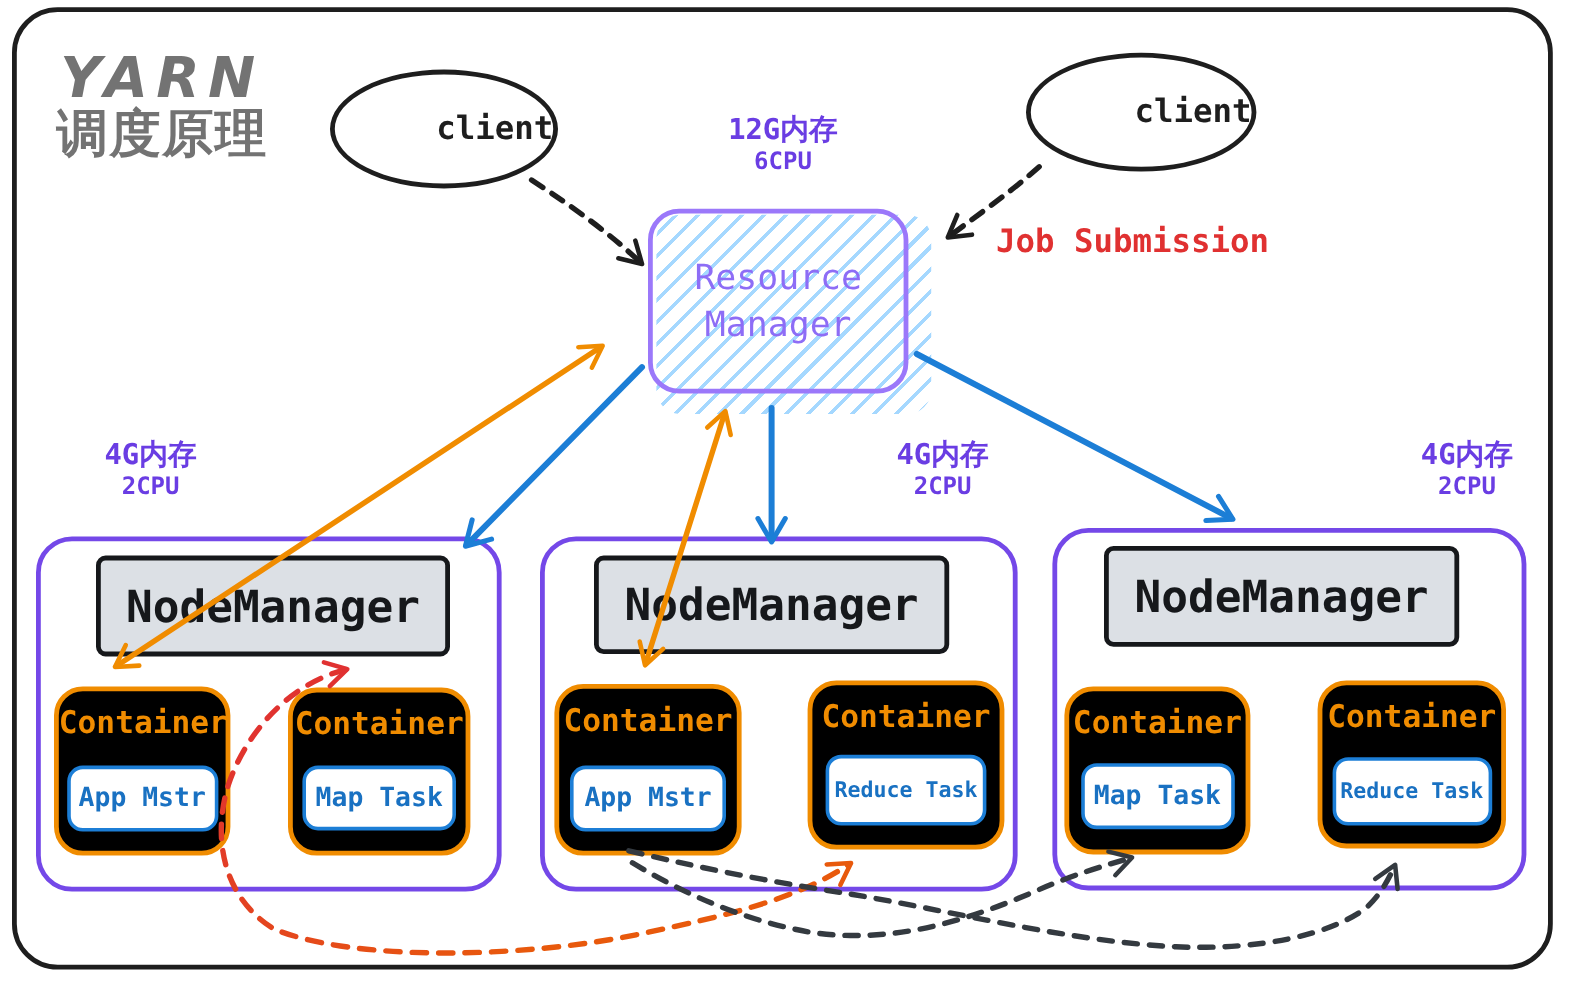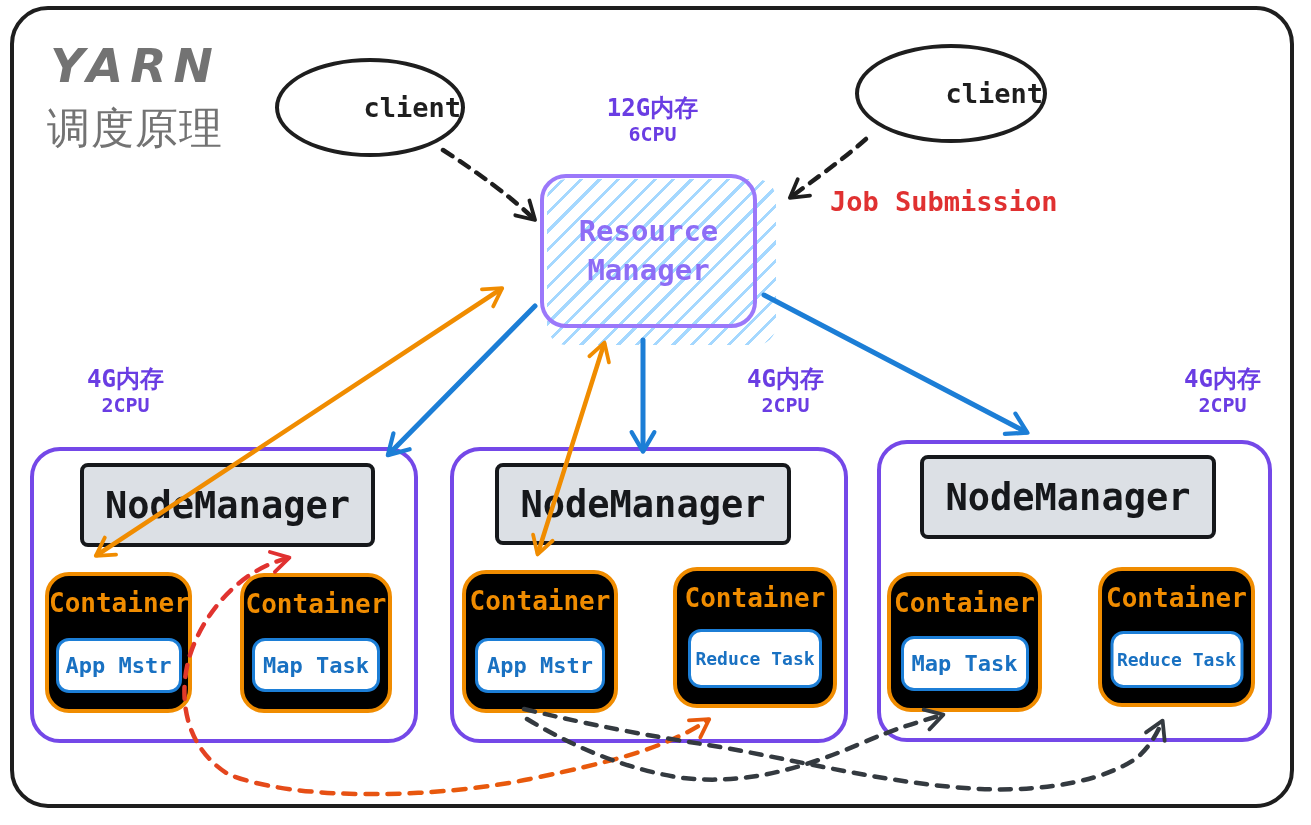--- a/index.html
+++ b/index.html
@@ -2,31 +2,31 @@
 <html><head>
 <meta charset="utf-8">
 <style>
   html,body{margin:0;padding:0;background:#ffffff;}
   .canvas{position:relative;width:1311px;height:825px;background:#ffffff;overflow:hidden;
           font-family:"DejaVu Sans Mono","Liberation Mono",monospace;}
   .abs{position:absolute;}
   .frame{left:10px;top:6px;width:1284px;height:802px;border:4.5px solid #1e1e1e;border-radius:38px;box-sizing:border-box;}
   .title{left:30px;top:42px;width:210px;text-align:center;color:#737373;font-family:"DejaVu Sans","Liberation Sans",sans-serif;}
   .title .t1{font-size:47px;font-weight:bold;font-style:italic;letter-spacing:7px;line-height:1.0;}
-  .title .t2{font-size:43px;font-weight:normal;letter-spacing:1px;line-height:1.1;margin-top:16px;}
+  .title .t2{font-size:43px;font-weight:bold;letter-spacing:1px;line-height:1.1;margin-top:0;}
   .client{border:4.5px solid #1e1e1e;border-radius:50%;display:flex;align-items:center;justify-content:flex-end;
           font-size:27px;font-weight:bold;color:#1e1e1e;background:#fff;box-sizing:border-box;}
   .cap{text-align:center;color:#6a3de3;font-weight:bold;}
   .cap .l1{font-size:24px;line-height:1.15;}
   .cap .l2{font-size:20px;line-height:1.15;}
   .rm-hatch{left:547px;top:179px;width:229px;height:166px;border-radius:20px;
     background:repeating-linear-gradient(135deg,rgba(0,0,0,0) 0px,rgba(0,0,0,0) 10px,#a5d8ff 10px,#a5d8ff 13px);}
   .rm-box{left:540px;top:174px;width:217px;height:154px;border:4.5px solid #9b78fa;border-radius:26px;box-sizing:border-box;
     display:flex;flex-direction:column;align-items:center;justify-content:center;
-    color:#8d6df6;font-size:29px;font-weight:bold;line-height:1.35;}
+    color:#8d6df6;font-size:29px;font-weight:normal;line-height:1.35;}
   .job-sub{left:830px;top:186px;font-size:27px;font-weight:bold;color:#e03131;white-space:nowrap;}
   .node{border:4.5px solid #7448e8;border-radius:30px;box-sizing:border-box;background:transparent;}
   .nm{background:#dce0e5;border:4.5px solid #16181b;border-radius:8px;box-sizing:border-box;
       display:flex;align-items:center;justify-content:center;font-size:37px;font-weight:bold;color:#16181b;}
   .cont{border:4.5px solid #f08c00;border-radius:24px;box-sizing:border-box;background:#000000;}
   .cont .clabel{text-align:center;margin-top:12px;font-size:26px;font-weight:bold;color:#f08c00;}
   .task{position:absolute;left:50%;transform:translateX(-50%);border:3.5px solid #1c7ed6;border-radius:13px;
         box-sizing:border-box;color:#1971c2;font-weight:bold;display:flex;align-items:center;justify-content:center;background:#fff;}
   .overlay{position:absolute;left:0;top:0;pointer-events:none;}
 </style>

